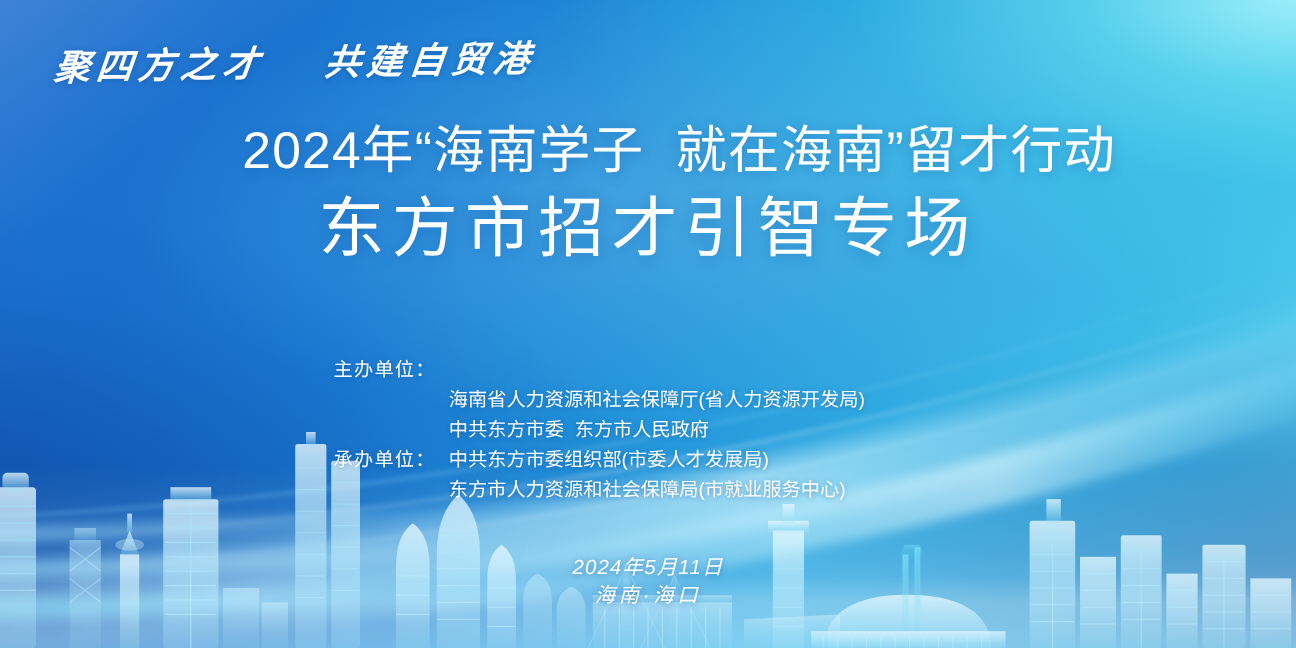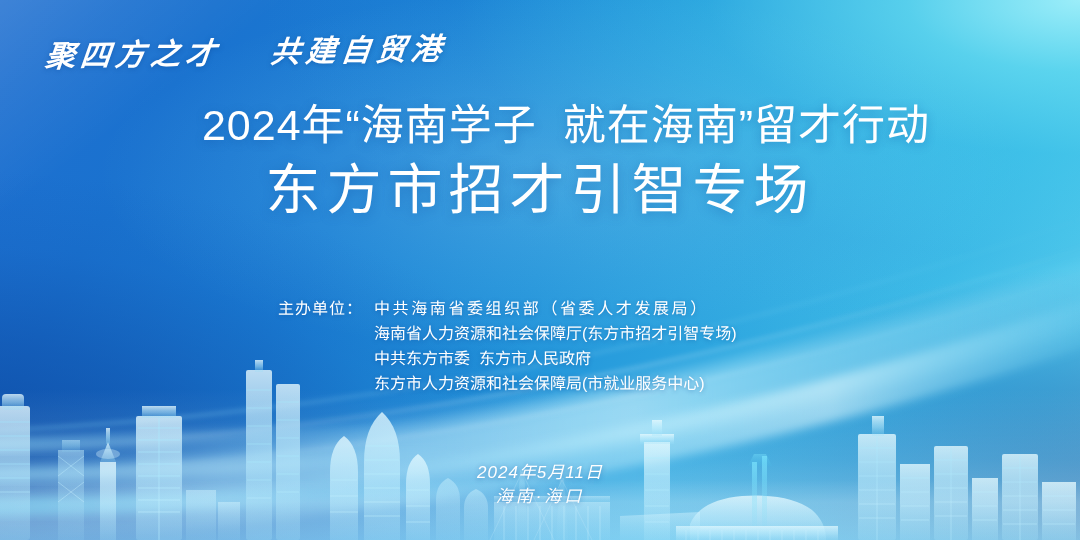--- a/index.html
+++ b/index.html
@@ -461,32 +461,35 @@
     <div class="calligraphy">聚四方之才    共建自贸港</div>
 
     <div class="headline-1">2024年“海南学子  就在海南”留才行动</div>
 
     <div class="headline-2">东方市招才引智专场</div>
 
     <div class="organizers">
 
       <div class="org-row">
         <span class="org-label">主办单位：</span>
-        <span class="org-value wide">中共海南省委组织部（省委人才发展局）</span>
       </div>
       <div class="org-row">
         <span class="org-label"></span>
-        <span class="org-value">海南省人力资源和社会保障厅(东方市招才引智专场)</span>
+        <span class="org-value">海南省人力资源和社会保障厅(省人力资源开发局)</span>
       </div>
       <div class="org-row">
         <span class="org-label"></span>
         <span class="org-value">中共东方市委  东方市人民政府</span>
       </div>
 
       <div class="org-row">
+        <span class="org-label">承办单位：</span>
+        <span class="org-value">中共东方市委组织部(市委人才发展局)</span>
+      </div>
+      <div class="org-row">
         <span class="org-label"></span>
         <span class="org-value">东方市人力资源和社会保障局(市就业服务中心)</span>
       </div>
 
 
     </div>
 
     <div class="event-date">2024年5月11日</div>
 
     <div class="event-place">海南·海口</div>

